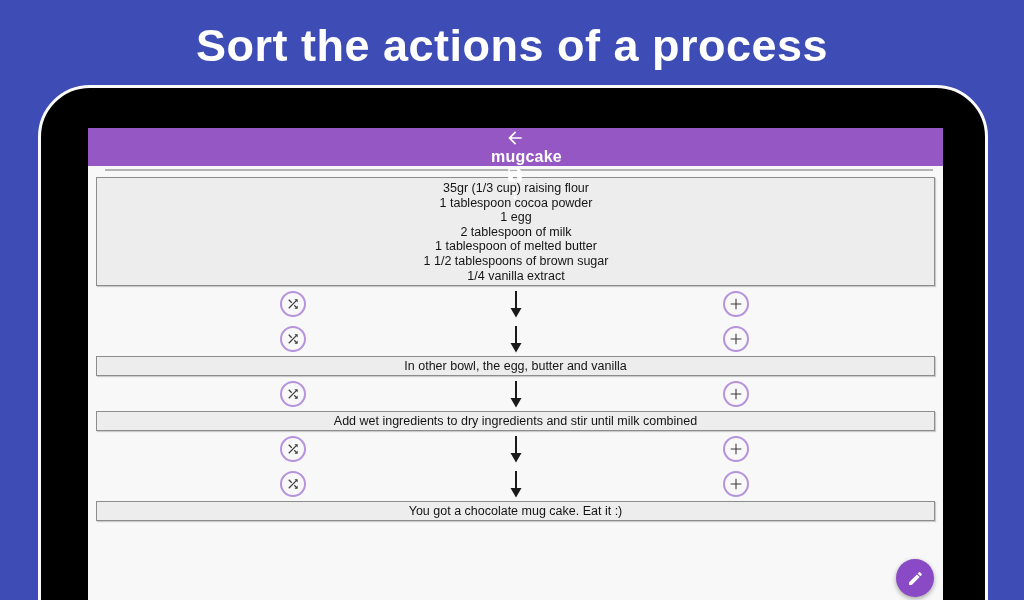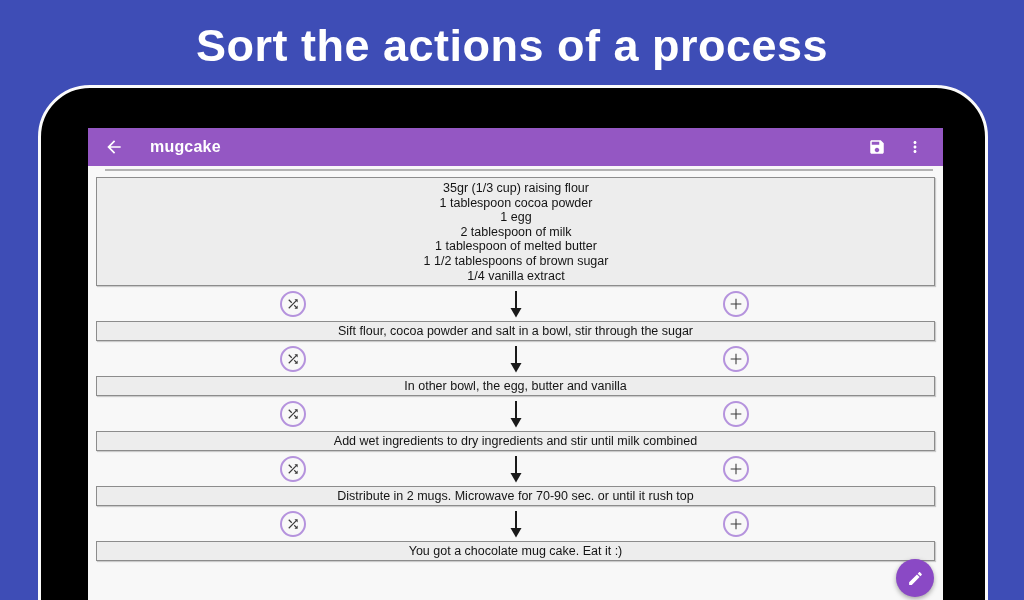--- a/index.html
+++ b/index.html
@@ -41,20 +41,21 @@
     overflow: hidden;
   }
 
   
   .toolbar {
     height: 38px;
     background: var(--toolbar-bg, #9457c3);
     display: flex; align-items: center;
     padding: 0 16px 0 14px;
     box-sizing: border-box;
+    flex-direction: column;
   }
   .tb-icon {
     display: inline-flex; align-items: center; justify-content: center;
     width: 24px; height: 24px;
     cursor: pointer;
     background: none; border: none; padding: 0;
   }
   .tb-title {
     color: #ffffff;
     font-size: 16px;
@@ -200,23 +201,20 @@
               <line x1="7" y1="1" x2="7" y2="19" stroke="#1a1a1a" stroke-width="2"></line>
               <polygon points="1.5,18 12.5,18 7,27.5" fill="#1a1a1a"></polygon>
             </svg>
           </span>
           <button class="circle-btn add">
             <svg width="16" height="16" viewBox="0 0 24 24">
               <path fill="none" stroke="#3a3a3a" stroke-width="1.6" d="M12 4v16M4 12h16"></path>
             </svg>
           </button>
         </div>
-        <div class="step-box single">
-          <div class="step-text">Sift flour, cocoa powder and salt in a bowl, stir through the sugar</div>
-        </div>
         <div class="connector-row">
           <button class="circle-btn swap">
             <svg width="14" height="14" viewBox="0 0 24 24">
               <path fill="#3a3a3a" d="M10.59 9.17L5.41 4 4 5.41l5.17 5.17 1.42-1.41zM14.5 4l2.04 2.04L4 18.59 5.41 20 17.96 7.46 20 9.5V4h-5.5zm.33 9.41l-1.41 1.41 3.13 3.13L14.5 20H20v-5.5l-2.04 2.04-3.13-3.13z"></path>
             </svg>
           </button>
           <span class="arrow-wrap">
             <svg width="14" height="28" viewBox="0 0 14 28">
               <line x1="7" y1="1" x2="7" y2="19" stroke="#1a1a1a" stroke-width="2"></line>
               <polygon points="1.5,18 12.5,18 7,27.5" fill="#1a1a1a"></polygon>
@@ -262,23 +260,20 @@
             <svg width="14" height="28" viewBox="0 0 14 28">
               <line x1="7" y1="1" x2="7" y2="19" stroke="#1a1a1a" stroke-width="2"></line>
               <polygon points="1.5,18 12.5,18 7,27.5" fill="#1a1a1a"></polygon>
             </svg>
           </span>
           <button class="circle-btn add">
             <svg width="16" height="16" viewBox="0 0 24 24">
               <path fill="none" stroke="#3a3a3a" stroke-width="1.6" d="M12 4v16M4 12h16"></path>
             </svg>
           </button>
-        </div>
-        <div class="step-box single">
-          <div class="step-text">Distribute in 2 mugs. Microwave for 70-90 sec. or until it rush top</div>
         </div>
         <div class="connector-row">
           <button class="circle-btn swap">
             <svg width="14" height="14" viewBox="0 0 24 24">
               <path fill="#3a3a3a" d="M10.59 9.17L5.41 4 4 5.41l5.17 5.17 1.42-1.41zM14.5 4l2.04 2.04L4 18.59 5.41 20 17.96 7.46 20 9.5V4h-5.5zm.33 9.41l-1.41 1.41 3.13 3.13L14.5 20H20v-5.5l-2.04 2.04-3.13-3.13z"></path>
             </svg>
           </button>
           <span class="arrow-wrap">
             <svg width="14" height="28" viewBox="0 0 14 28">
               <line x1="7" y1="1" x2="7" y2="19" stroke="#1a1a1a" stroke-width="2"></line>

